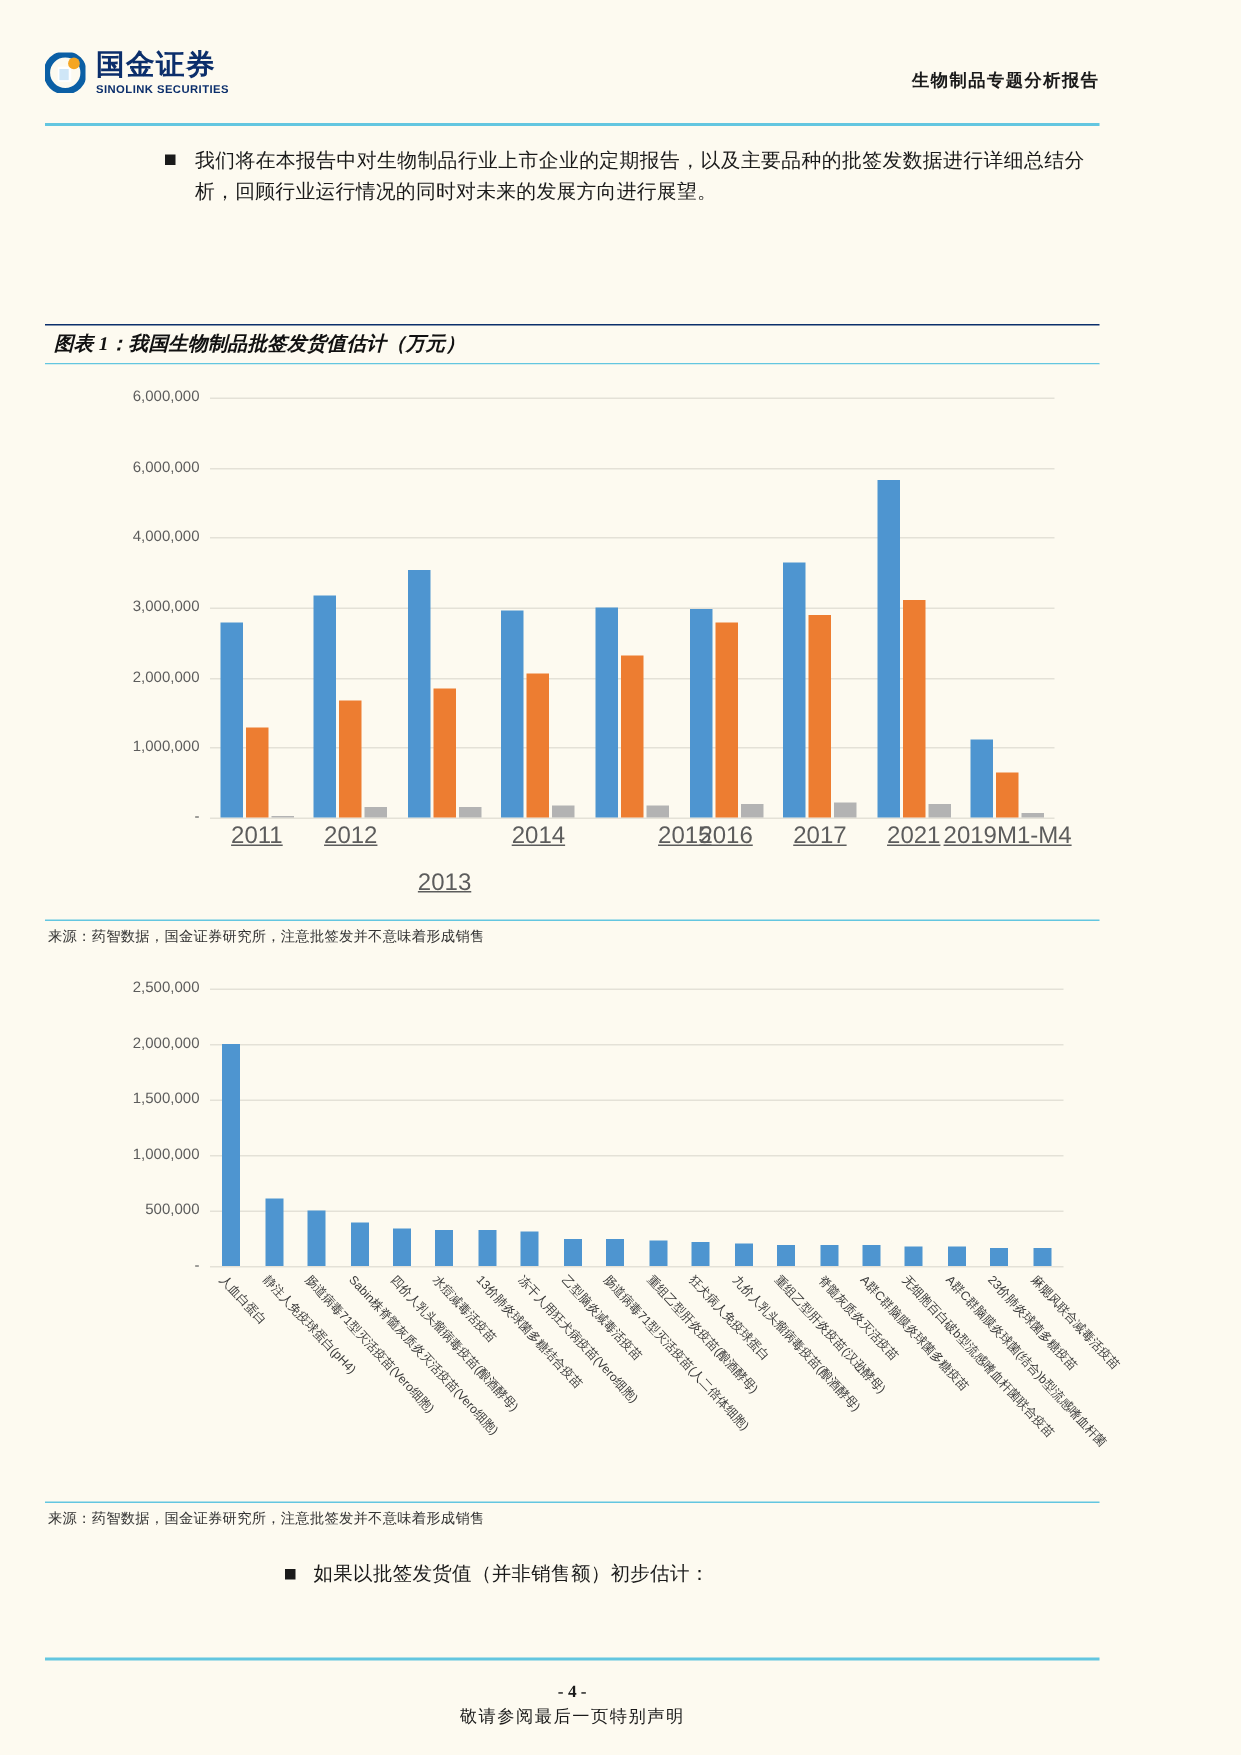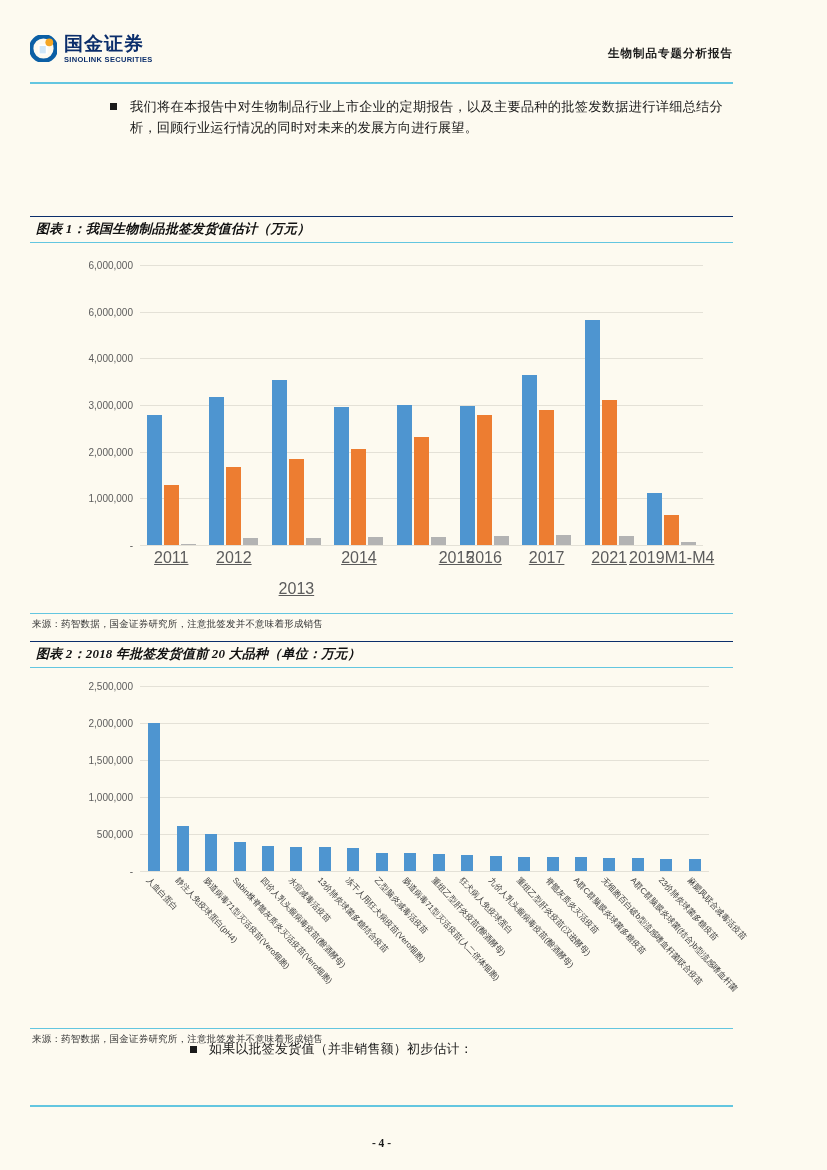--- a/index.html
+++ b/index.html
@@ -154,21 +154,20 @@
             <div class="bar" title="血液制品类（万元） 2019M1-M4: 650,000" style="left: calc(94.4444% - 7.5px); width: 15px; height: 30.3333px; background: rgb(237, 125, 49);"></div>
             <div class="bar" title="诊断试剂类（万元） 2019M1-M4: 55,000" style="left: calc(94.4444% + 9.5px); width: 15px; height: 2.56667px; background: rgb(179, 179, 179);"></div>
             <div class="xlab" style="left: 94.4444%; top: 284px;">2019M1-M4</div>
           </div>
         </div>
     </div>
     <div class="fig-src">来源：药智数据，国金证券研究所，注意批签发并不意味着形成销售</div>
   </div>
 
   <div class="fig" style="top:641px;">
-    <div class="fig-title">图表 2：2018 年批签发货值前 20 大品种（单位：万元）</div>
     <div class="fig-body" style="height:360px;">
       <div class="chart" id="chart2" style="height:360px;">
           <div class="plot" style="left: 110px; right: 24px; top: 18px; height: 185px;">
             <div class="gridline" style="top: 185px;"></div>
             <div class="ytick" style="top: 185px;">-</div>
             <div class="gridline" style="top: 148px;"></div>
             <div class="ytick" style="top: 148px;">500,000</div>
             <div class="gridline" style="top: 111px;"></div>
             <div class="ytick" style="top: 111px;">1,000,000</div>
             <div class="gridline" style="top: 74px;"></div>
@@ -224,15 +223,16 @@
   </div>
 
   <div class="midnote">
     <span class="bullet-mark"></span>
     <span class="midnote-text">如果以批签发货值（并非销售额）初步估计：</span>
   </div>
 
   <div class="footer-rule"></div>
   <div class="footer">
     <div class="footer-page">- 4 -</div>
+    <div class="footer-note">敬请参阅最后一页特别声明</div>
   </div>
 
 </div>
 
 </body></html>

